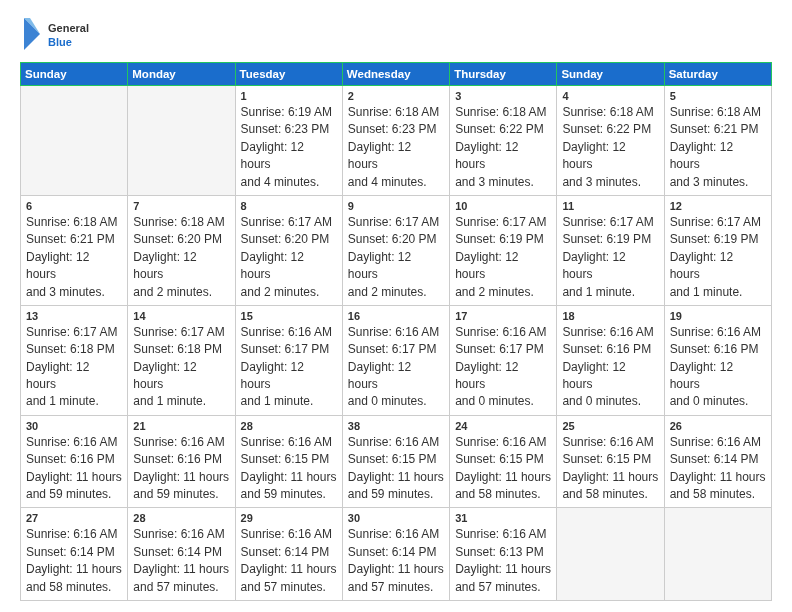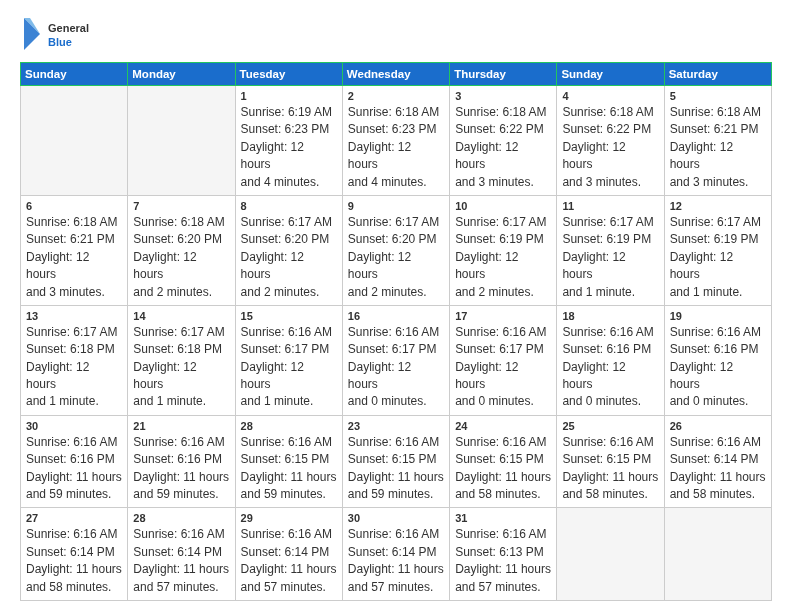--- a/index.html
+++ b/index.html
@@ -274,21 +274,21 @@
 and 59 minutes.</div>
           </td>
           <td>
             <span class="day-num">28</span>
             <div class="day-info" style="white-space: pre-line;">Sunrise: 6:16 AM
 Sunset: 6:15 PM
 Daylight: 11 hours
 and 59 minutes.</div>
           </td>
           <td>
-            <span class="day-num">23</span>
+            <span class="day-num">38</span>
             <div class="day-info" style="white-space: pre-line;">Sunrise: 6:16 AM
 Sunset: 6:15 PM
 Daylight: 11 hours
 and 59 minutes.</div>
           </td>
           <td>
             <span class="day-num">24</span>
             <div class="day-info" style="white-space: pre-line;">Sunrise: 6:16 AM
 Sunset: 6:15 PM
 Daylight: 11 hours

